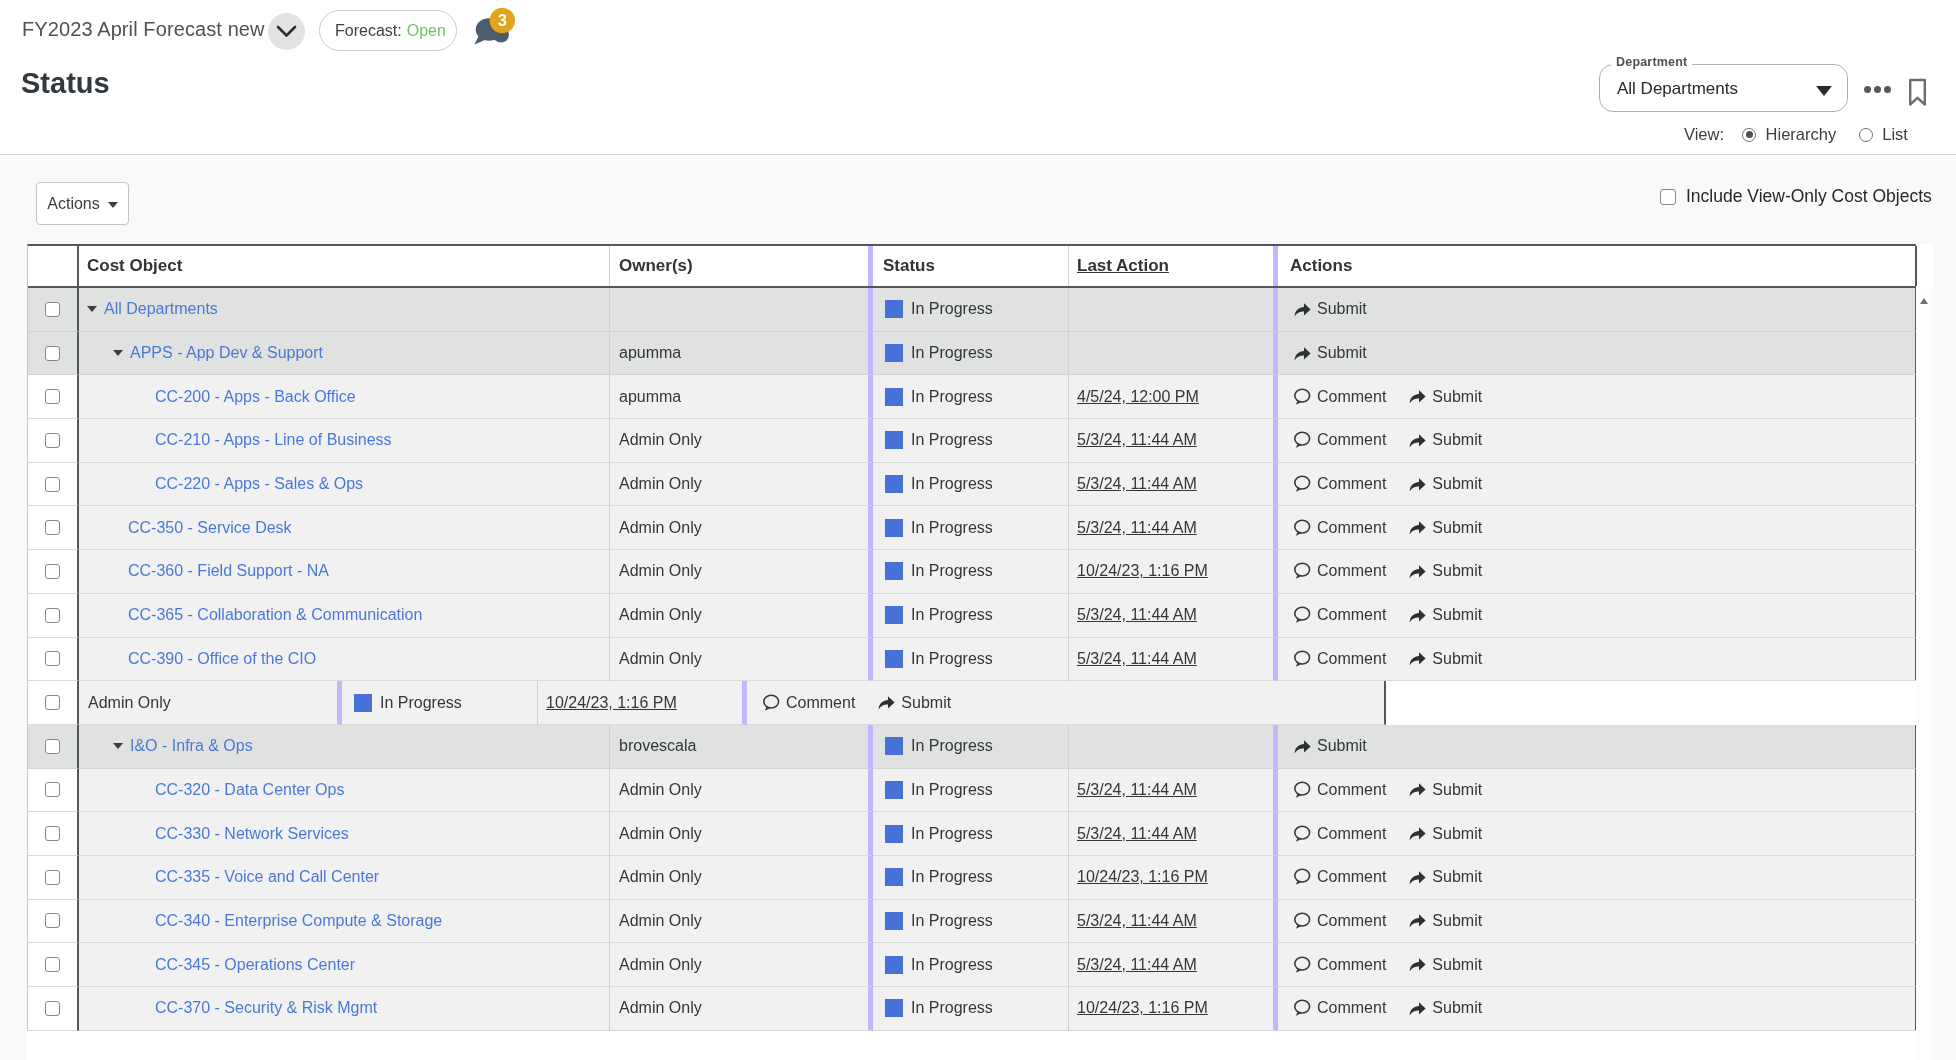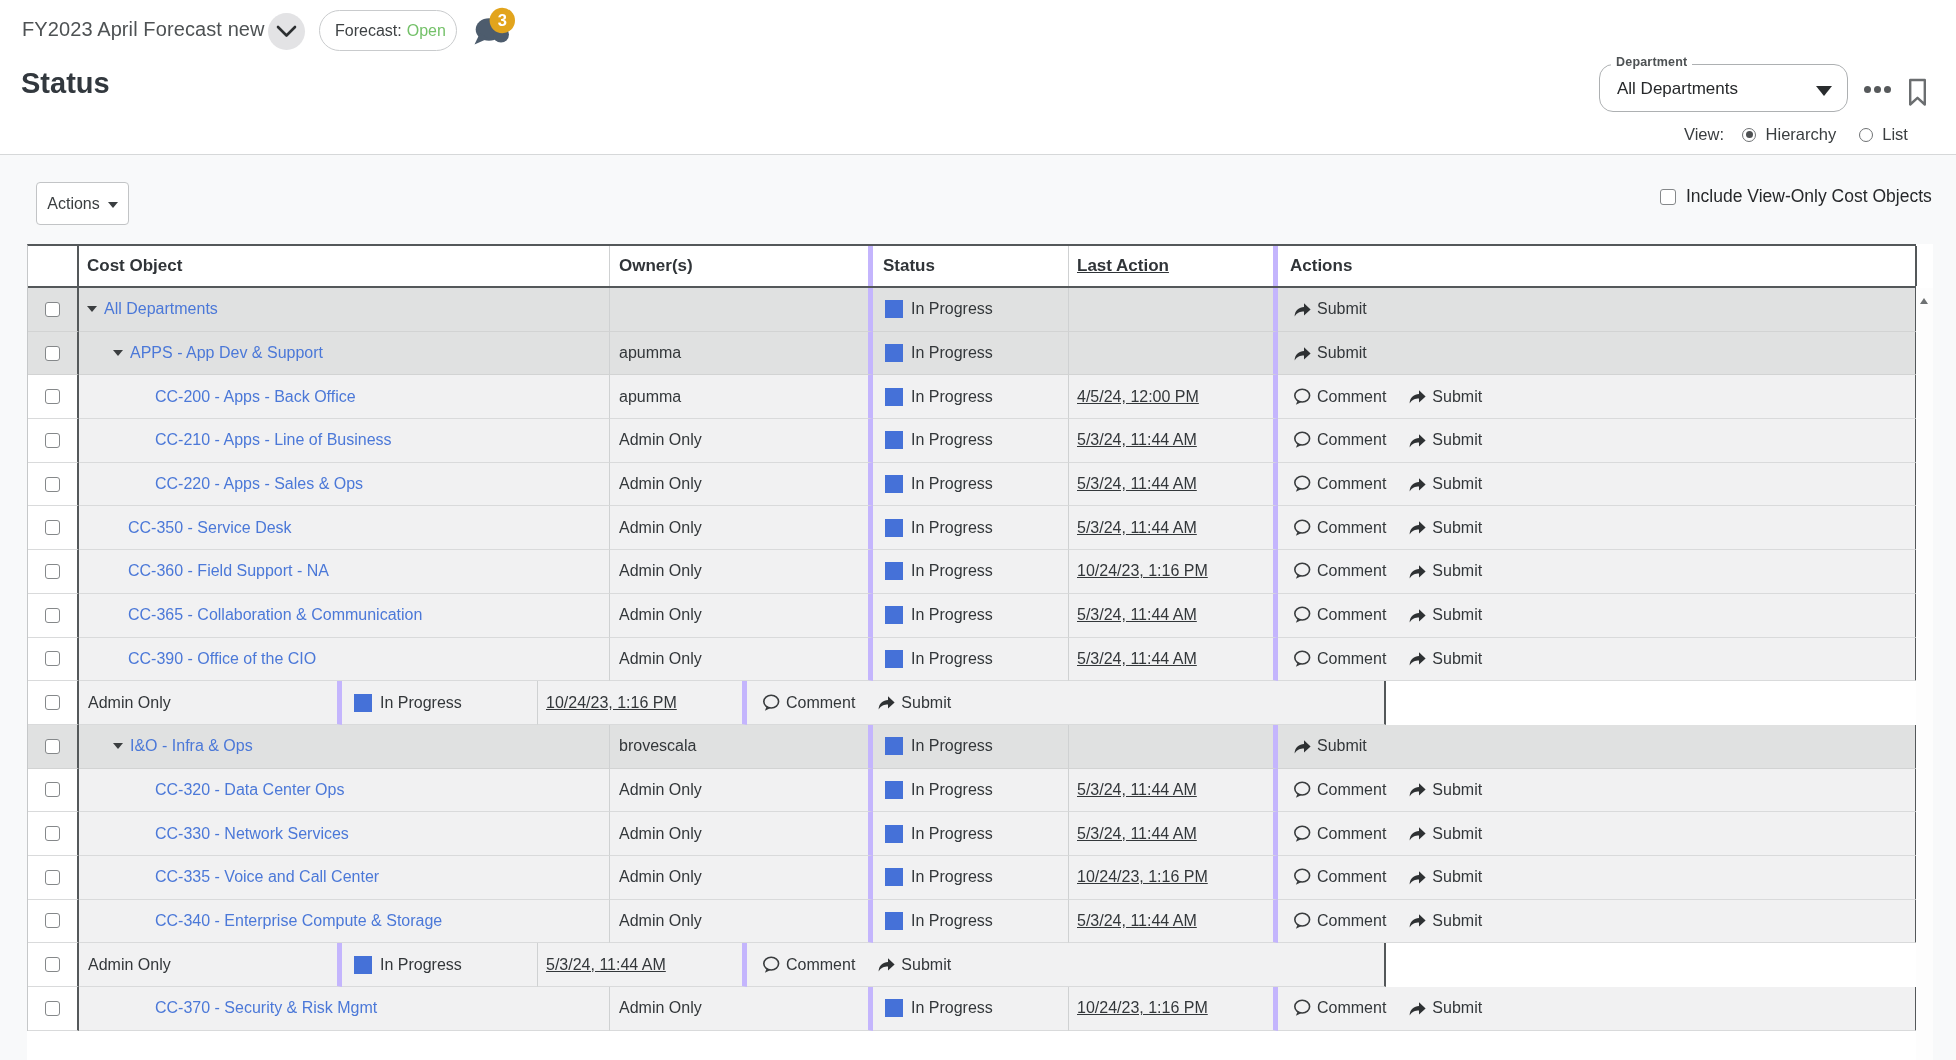--- a/index.html
+++ b/index.html
@@ -537,20 +537,23 @@
             <path d="M1.6 15.6 C1.9 9.2 6.2 6.3 11.0 6.1 L11.0 2.2 L17.6 8.4 L11.0 14.6 L11.0 10.6 C7.3 10.6 3.9 11.7 1.6 15.6 Z" fill="#2e3133"></path>
           </svg>
           <span>Submit</span>
         </span>
       </div>
 </div>
 <div class="row lrow">
 <div class="c0">
         <span class="cb"></span>
       </div>
+<div class="c1">
+        <a class="lnk" style="margin-left:76px">CC-345 - Operations Center</a>
+      </div>
 <div class="c2">Admin Only</div>
 <div class="c3">
         <span class="sq"></span>
         <span>In Progress</span>
       </div>
 <div class="c4">5/3/24, 11:44 AM</div>
 <div class="c5">
         <span class="agrp">
           <svg class="ic" width="19" height="18" viewBox="0 0 19 18">
             <ellipse cx="9.2" cy="7.6" rx="7.4" ry="6.4" fill="none" stroke="#393c3e" stroke-width="1.6"></ellipse>

